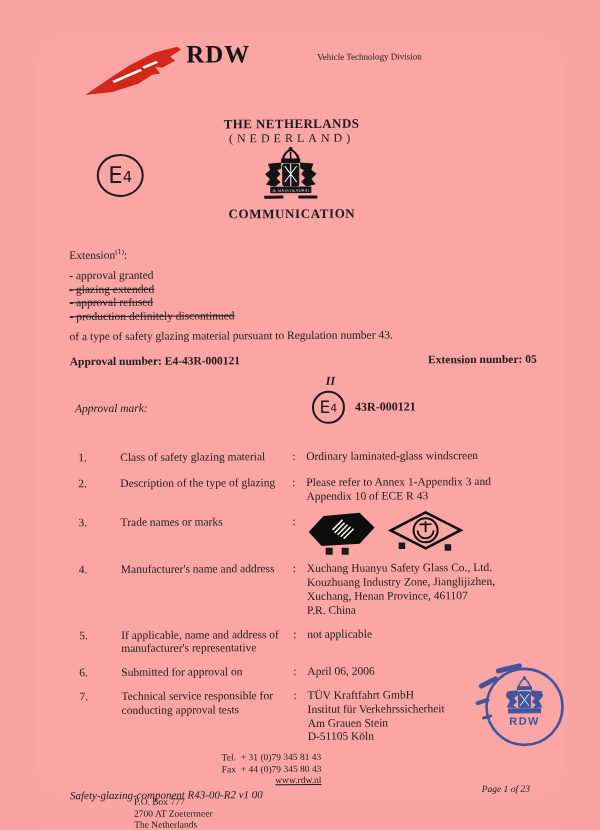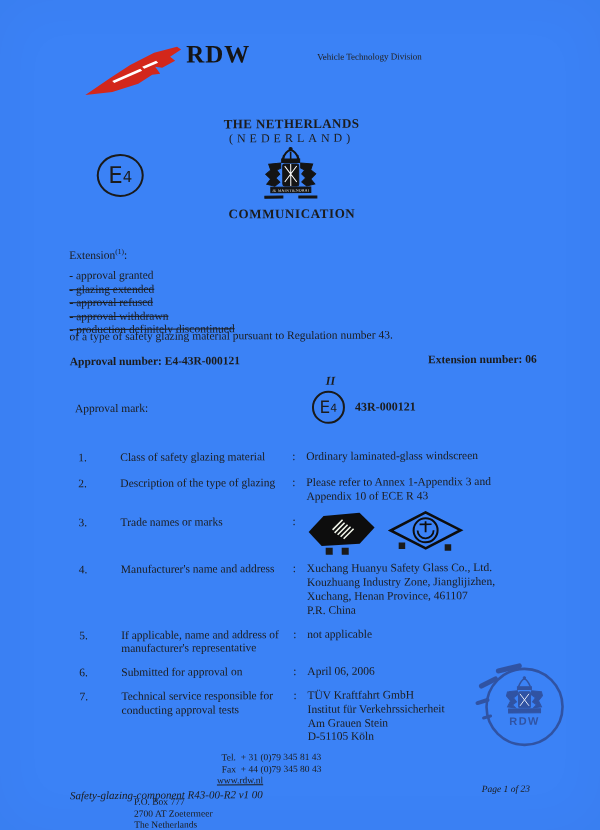--- a/index.html
+++ b/index.html
@@ -1,18 +1,18 @@
 <!DOCTYPE html>
 <html><head>
 <meta charset="utf-8">
 <style>
   * { margin:0; padding:0; box-sizing:border-box; }
   html,body { width:600px; height:830px; background:#e8e8e8; }
   .sheet {
-    position:relative; width:600px; height:830px; background:#3b82f6;
+    position:relative; width:600px; height:830px; background:#fca5a5;
     font-family:"Liberation Serif", serif; color:#1c1c1c; overflow:hidden;
     box-shadow: inset 0 0 60px rgba(0,0,0,0.03);
   }
   .tilt { position:absolute; inset:0; transform:rotate(-0.3deg); }
 
   
   .logo { position:absolute; left:84px; top:44px; }
   .brand { position:absolute; left:188px; top:40px; font-size:25px; font-weight:bold; letter-spacing:1px; color:#151515; }
   .division { position:absolute; left:319px; top:52px; font-size:9px; color:#222; }
 
@@ -38,21 +38,21 @@
   .concerning-label { position:absolute; left:70px; top:246px; font-size:11.5px; }
   .concerning-label sup { font-size:7.5px; }
   .concerning-list { position:absolute; left:70px; top:268px; font-size:11.5px; line-height:13.6px; }
   .struck { text-decoration:line-through; text-decoration-thickness:1.2px; }
   .subject { position:absolute; left:70px; top:329px; font-size:11.5px; }
 
   
   .approval-line { position:absolute; left:70px; top:354px; width:467px; display:flex; justify-content:space-between; font-size:11.5px; font-weight:bold; }
 
   
-  .mark-label { position:absolute; left:75px; top:401px; font-size:11.5px; }
+  .mark-label { position:absolute; left:75px; top:401px; font-size:11.5px; font-style:italic; }
   .mark-group { position:absolute; left:312px; top:374px; }
   .mark-class { position:absolute; left:14px; top:0; font-size:12px; font-weight:bold; font-style:italic; }
   .mark-roundel {
     position:absolute; left:0; top:17px; width:33px; height:33px;
     border:2px solid #1a1a1a; border-radius:50%;
     display:flex; align-items:center; justify-content:center;
     font-family:"DejaVu Sans", sans-serif;
   }
   .mark-roundel .e-big { font-size:17px; line-height:1; }
   .mark-roundel .e-num { font-size:11px; line-height:1; margin-top:2px; }
@@ -67,21 +67,21 @@
   .logos { display:flex; gap:8px; align-items:flex-start; margin-top:-4px; }
 
   
   .stamp { position:absolute; left:466px; top:662px; opacity:0.92; }
 
   
   .footer-address { position:absolute; left:132px; top:752px; font-size:9.5px; line-height:11.5px; white-space:pre-line;margin-top:44px; }
   .footer-contact { position:absolute; left:215px; top:752px; font-size:9.5px; line-height:11.5px; }
   .footer-contact .c-row { display:flex; }
   .footer-contact .c-label { width:24px;text-align:center; }
-  .footer-contact .website { text-decoration:underline; }
+  .footer-contact .website { text-decoration:underline;text-align:right; }
   .tagline { position:absolute; left:318px; top:749px; font-size:13.5px; font-weight:bold; font-style:italic; }
   .doc-ref { position:absolute; left:68px; top:788px; font-size:11px; font-style:italic; }
   .page-info { position:absolute; right:72px; top:785px; font-size:9.5px; font-style:italic; }
 </style>
 </head>
 <body>
 
 <div class="sheet">
 <div class="tilt">
 
@@ -120,28 +120,27 @@
 
   <div class="communication centerband">COMMUNICATION</div>
 
   <div class="concerning-label">
     <span>Extension</span><sup>(1)</sup><span>:</span>
   </div>
   <div class="concerning-list">
     <div>- approval granted</div>
     <div class="struck">- glazing extended</div>
     <div class="struck">- approval refused</div>
-    <div class="struck">- approval withdrawn</div>
     <div class="struck">- production definitely discontinued</div>
   </div>
   <div class="subject">of a type of safety glazing material pursuant to Regulation number 43.</div>
 
   <div class="approval-line">
     <span>Approval number: E4-43R-000121</span>
-    <span>Extension number: 06</span>
+    <span>Extension number: 05</span>
   </div>
 
   <div class="mark-label">Approval mark:</div>
   <div class="mark-group">
     <span class="mark-class">II</span>
     <span class="mark-roundel">
       <span class="e-big">E</span>
           <span class="e-num">4</span>
     </span>
     <span class="mark-number">43R-000121</span>

